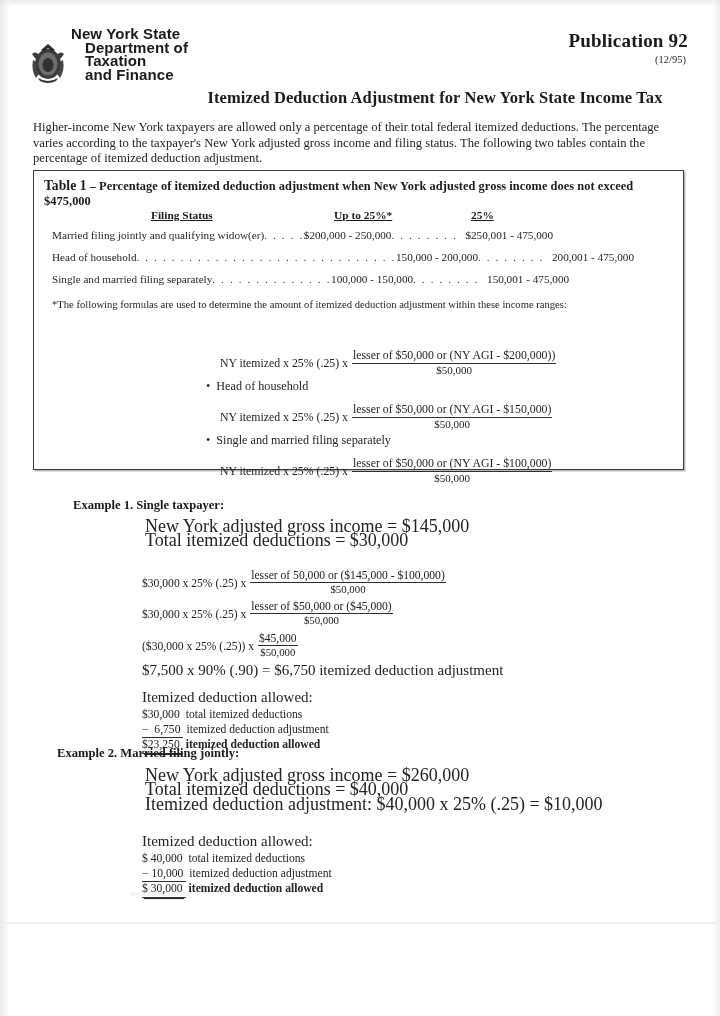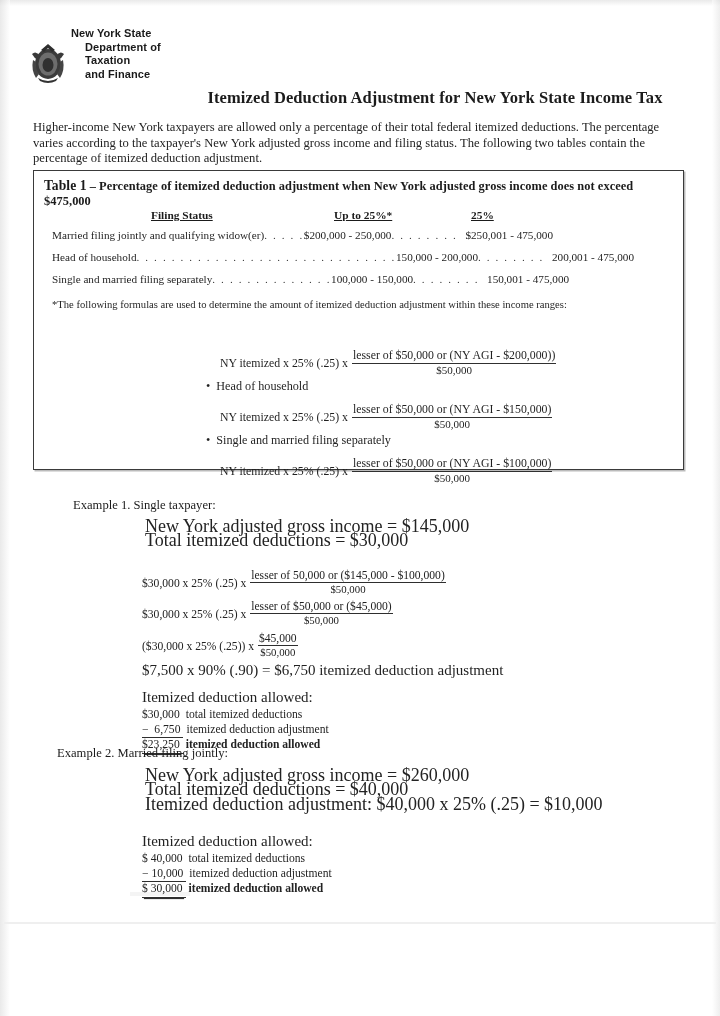--- a/index.html
+++ b/index.html
@@ -67,21 +67,21 @@
   }
   .seal {
     width: 40px; height: 48px;
     margin-top: 12px;
     margin-right: 3px;
     flex: none;
   }
   .agency-lines {
     font-family: "Liberation Sans", sans-serif;
     font-weight: bold;
-    font-size: 11px;
+    font-size: 15px;
     line-height: 13.6px;
     color: #1a1a1a;
     letter-spacing: .1px;
     padding-top: 1px;
   }
   .agency-lines div:nth-child(1) { margin-left: 0px; }
   .agency-lines div:nth-child(2),
   .agency-lines div:nth-child(3),
   .agency-lines div:nth-child(4) { margin-left: 14px; }
 
@@ -220,21 +220,21 @@
   .formula .den {
     display: block;
     font-size: 11px;
     line-height: 1.2;
     padding-top: 0px;
   }
 
   
   .ex-head {
     position: absolute;
-    font-weight: normal;
+    font-weight: bold;
     font-size: 12.6px;
   }
   .ex1-head { left: 73px; top: 498px; }
   .ex2-head { left: 57px; top: 746px; }
 
   .ex-facts {
     position: absolute;
     font-size: 18px;
     line-height: 14.4px;
     color: #232323;
@@ -332,20 +332,24 @@
         <path d="M10 40 Q20 46 30 40 L28 43 Q20 47 12 43 Z" fill="#333"></path>
       </svg>
       <div class="agency-lines">
         <div>New York State</div>
         <div>Department of</div>
         <div>Taxation</div>
         <div>and Finance</div>
       </div>
     </div>
 
+    <div class="pub-number">
+      <div class="pub-title">Publication 92</div>
+      <div class="pub-date">(12/95)</div>
+    </div>
   </div>
 
   <div class="doc-title">Itemized Deduction Adjustment for New York State Income Tax</div>
 
   <div class="intro">Higher-income New York taxpayers are allowed only a percentage of their total federal itemized deductions. The percentage varies according to the taxpayer's New York adjusted gross income and filing status. The following two tables contain the percentage of itemized deduction adjustment.</div>
 
   <div class="table-box">
 
     <div class="table-title">
       <span class="t-label">Table 1</span>

